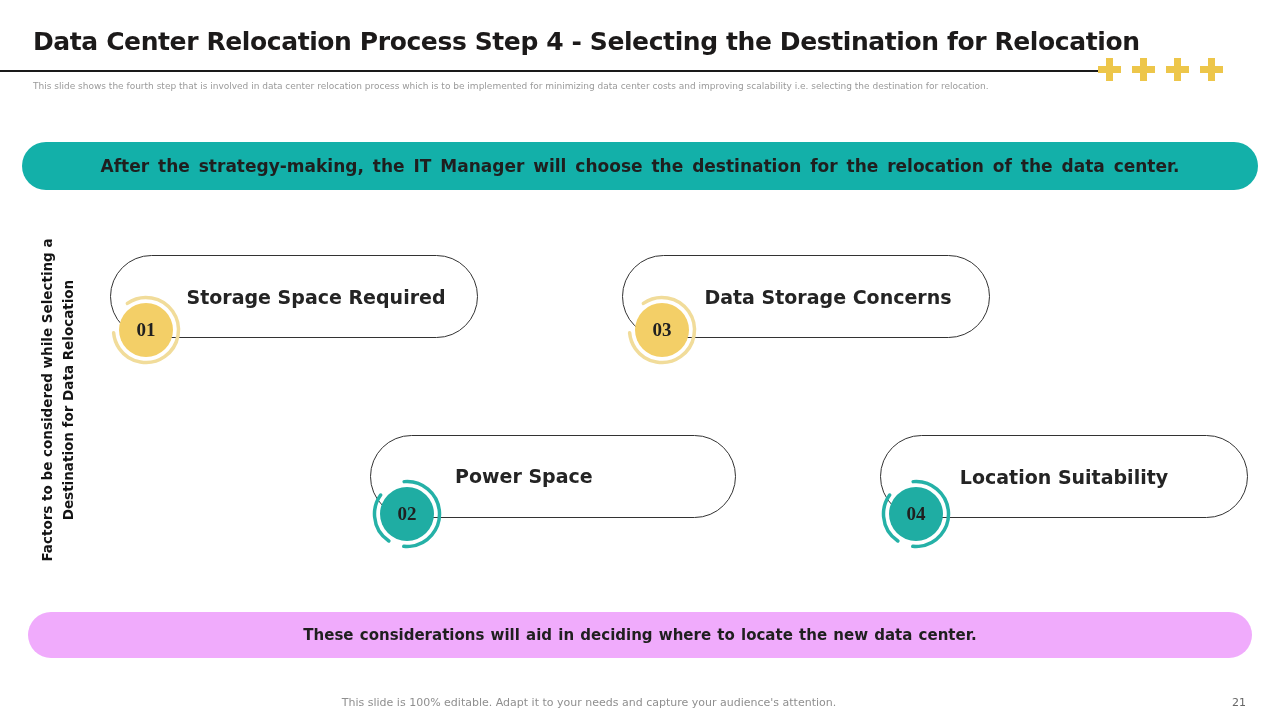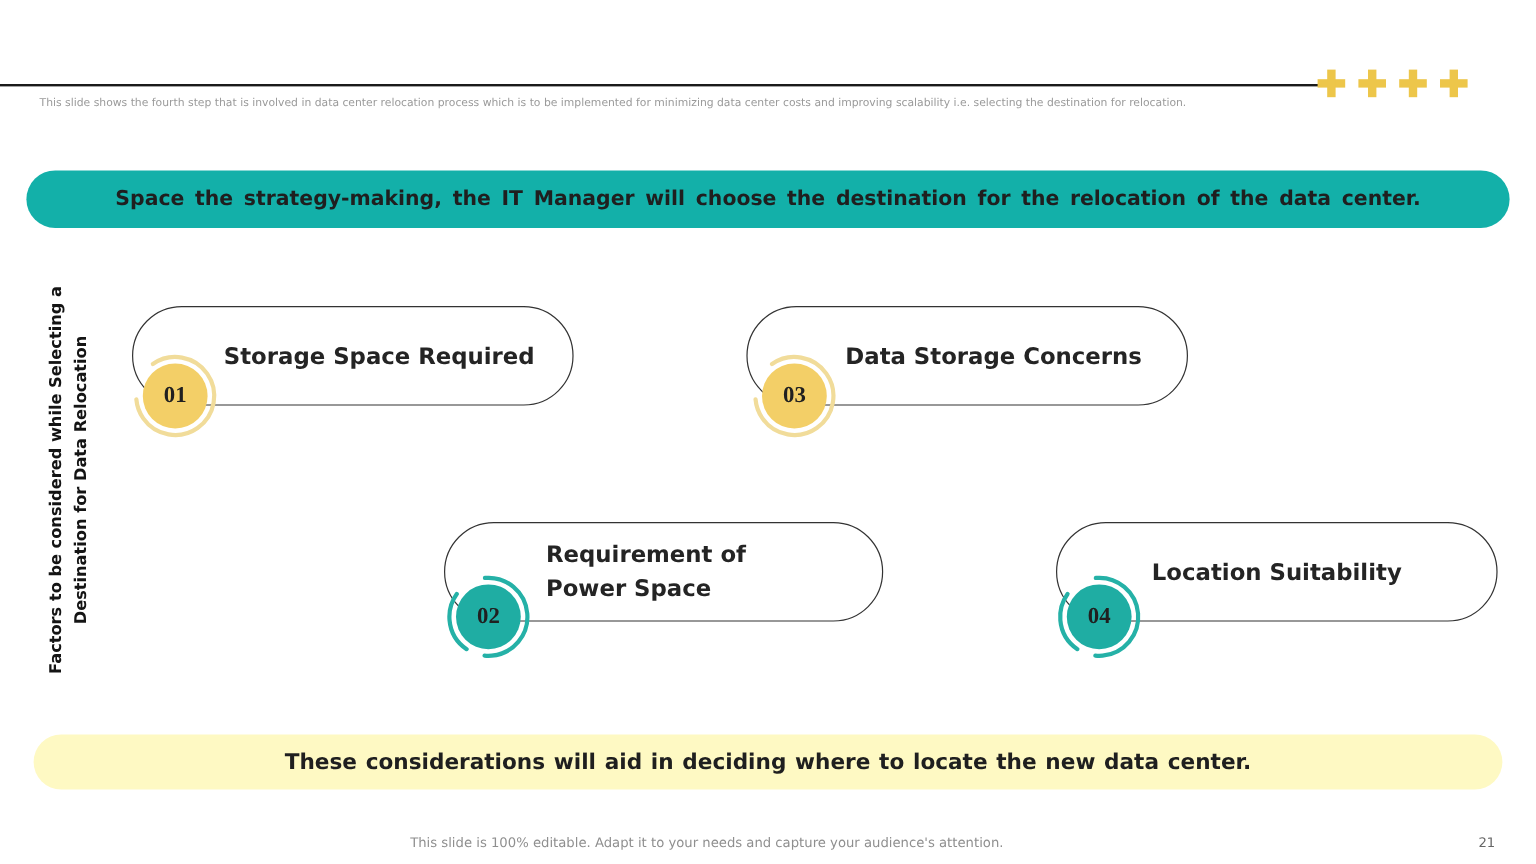--- a/index.html
+++ b/index.html
@@ -17,21 +17,21 @@
   .plus::after  { content:""; position:absolute; left:8px; top:0; width:7px; height:23px; background:#edc64a; }
 
   .subtitle { position:absolute; left:33px; top:81px; width:1100px;
               font-size:9px; color:#9a9a9a; }
 
   .banner { position:absolute; display:flex; align-items:center; justify-content:center;
             font-weight:bold; color:#1f1f1f; }
   .banner-top { left:22px; top:142px; width:1236px; height:48px; border-radius:24px;
                 background:#13b0a9; font-size:17px; word-spacing:3px; }
   .banner-bottom { left:28px; top:612px; width:1224px; height:46px; border-radius:23px;
-                   background:#fef9c3; font-size:18px; word-spacing:1px; }
+                   background:#f0abfc; font-size:15px; word-spacing:1px; }
 
   .side-label { position:absolute; left:-114px; top:378px; width:345px; height:44px;
                 transform:rotate(-90deg); text-align:center;
                 font-size:13.5px; font-weight:bold; color:#141414; line-height:1.55; }
 
   .pill { position:absolute; height:83px; border:1.4px solid #333333; border-radius:42px;
           background:#ffffff; display:flex; align-items:center; justify-content:center;
           font-size:19px; font-weight:bold; color:#242424; z-index:1; }
   .pill-1 { left:110px; top:255px; width:368px; }
   .pill-2 { left:370px; top:435px; width:366px; justify-content:flex-start; }
@@ -59,44 +59,44 @@
 
   .footer { position:absolute; left:0; top:696px; width:1178px; text-align:center;
             font-size:11px; color:#8f8f8f; }
   .page-num { position:absolute; right:34px; top:696px; font-size:11px; color:#666666; }
 </style>
 </head>
 <body>
 
 <div class="slide">
 
+  <div class="title">Data Center Relocation Process Step 4 - Selecting the Destination for Relocation</div>
   <div class="rule"></div>
 
   <div class="plusses">
     <span class="plus"></span>
     <span class="plus"></span>
     <span class="plus"></span>
     <span class="plus"></span>
   </div>
 
   <div class="subtitle">This slide shows the fourth step that is involved in data center relocation process which is to be implemented for minimizing data center costs and improving scalability i.e. selecting the destination for relocation.</div>
 
-  <div class="banner banner-top">Space the strategy-making, the IT Manager will choose the destination for the relocation of the data center.</div>
+  <div class="banner banner-top">After the strategy-making, the IT Manager will choose the destination for the relocation of the data center.</div>
 
   <div class="side-label">
     <div>Factors to be considered while Selecting a</div>
     <div>Destination for Data Relocation</div>
   </div>
 
   <div class="pill pill-1">
     <div class="pill-label">Storage Space Required</div>
   </div>
   <div class="pill pill-2">
     <div class="pill-lines">
-      <div>Requirement of</div>
       <div>Power Space</div>
     </div>
   </div>
   <div class="pill pill-3">
     <div class="pill-label">Data Storage Concerns</div>
   </div>
   <div class="pill pill-4">
     <div class="pill-label">Location Suitability</div>
   </div>
 

